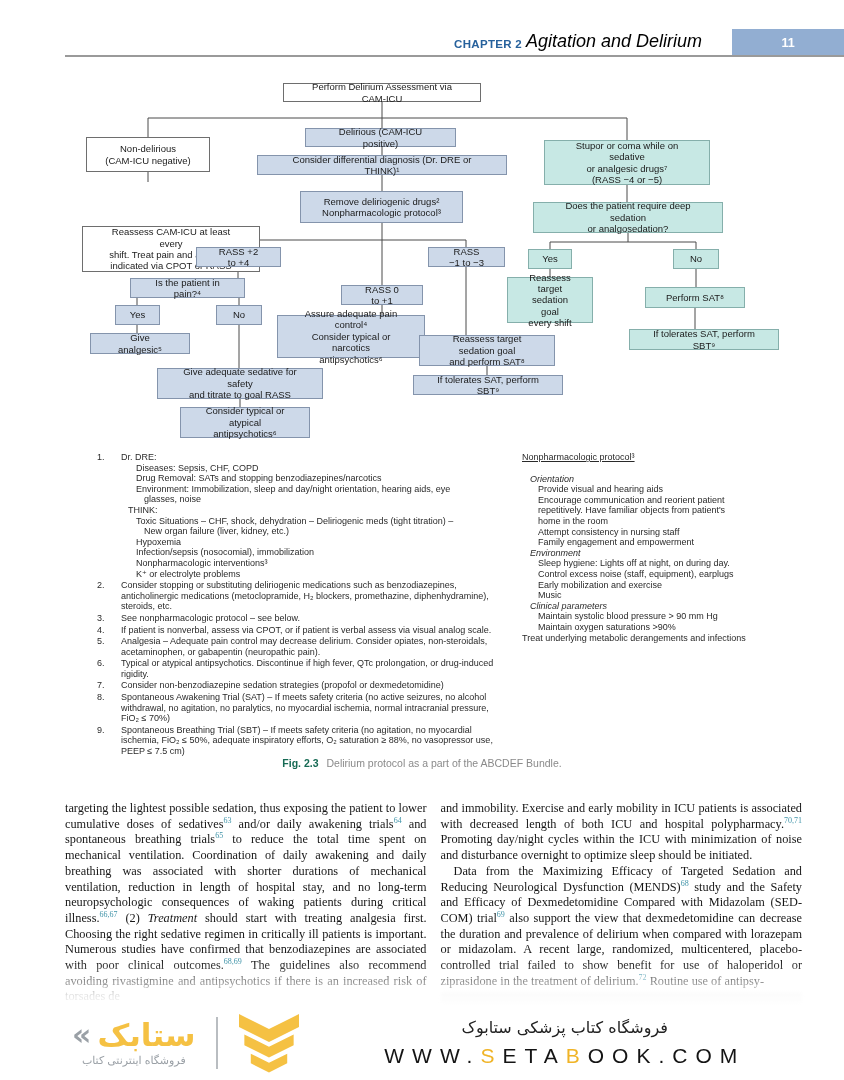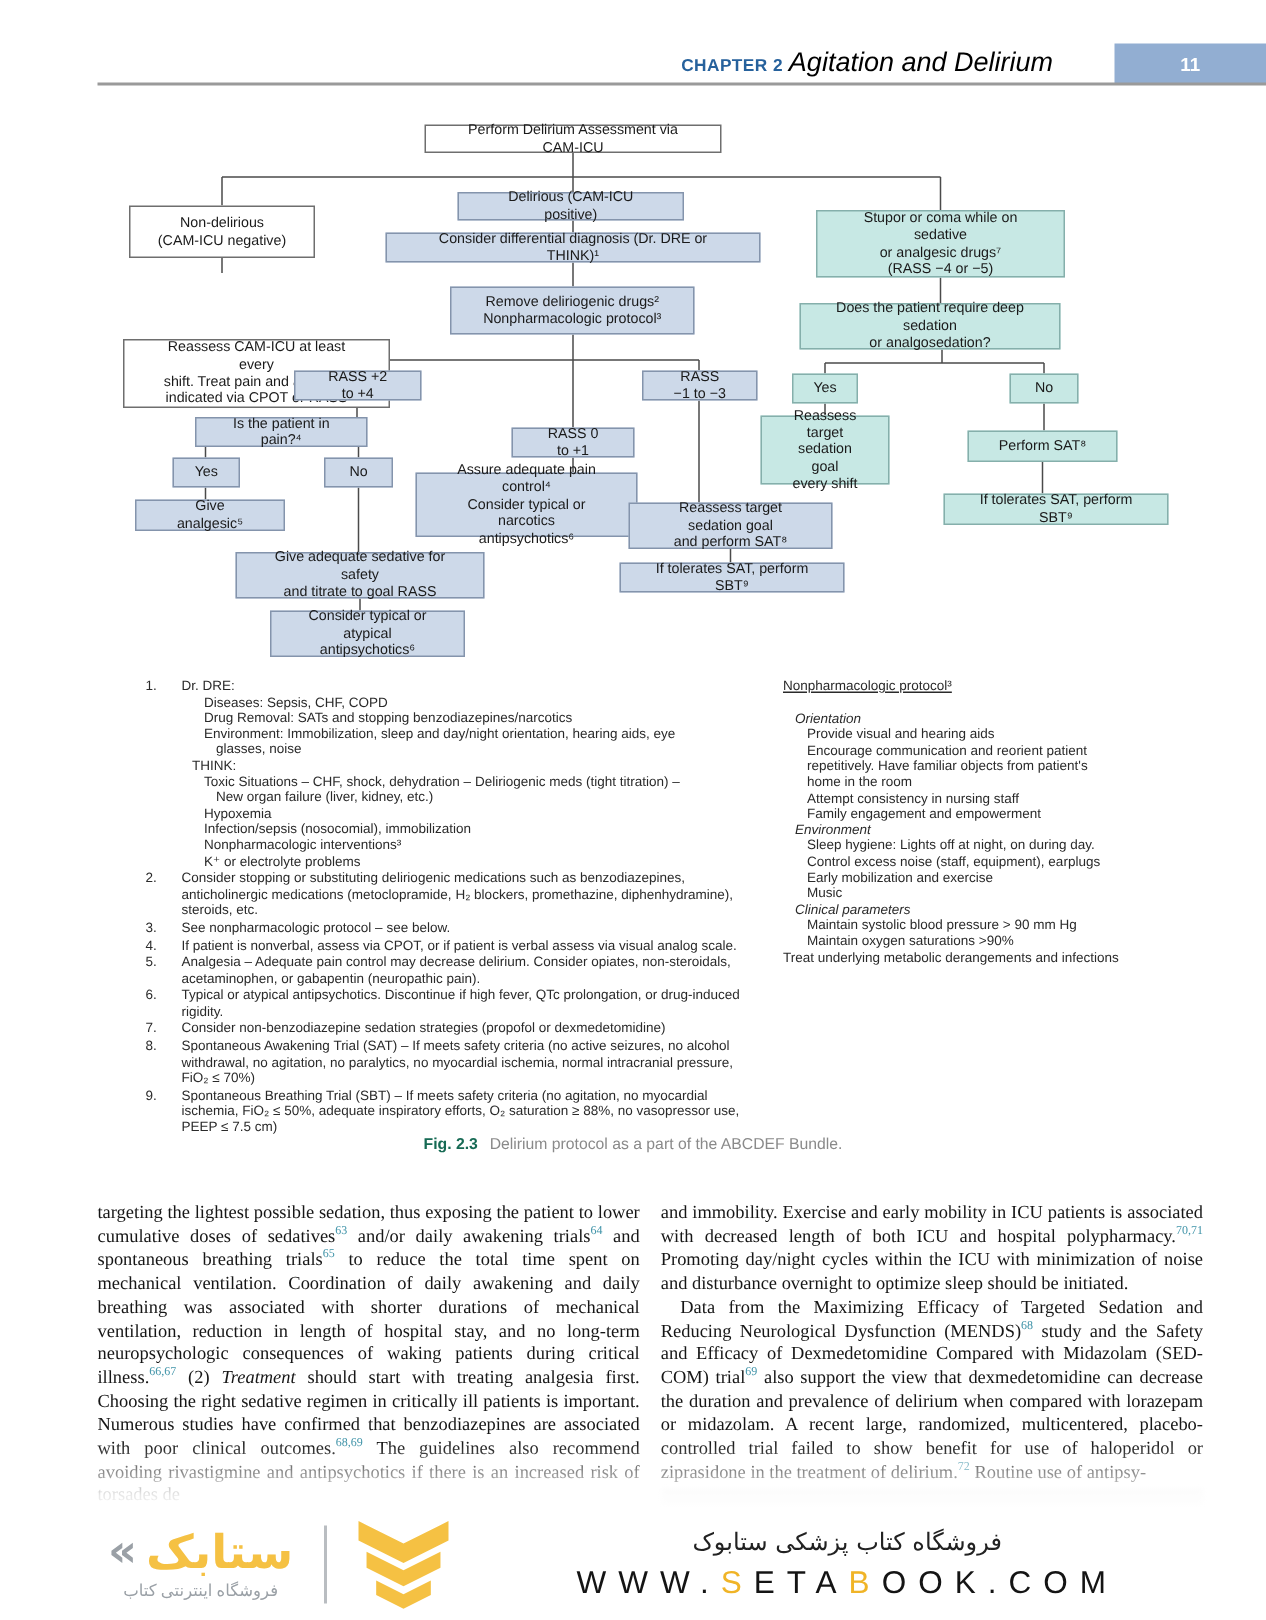--- a/index.html
+++ b/index.html
@@ -5,21 +5,21 @@
   html,body{margin:0;padding:0;background:#e8e8e8;}
   .page{position:relative;width:844px;height:1080px;background:#fff;margin:0 auto;overflow:hidden;
         font-family:"Liberation Sans","DejaVu Sans",sans-serif;color:#1a1a1a;}
 
   
   .header{position:absolute;top:28px;left:65px;right:0;height:29px;}
   .header-rule{position:absolute;bottom:0;left:0;right:0;height:2px;background:#9a9a9a;}
   .ch-label{position:absolute;right:322px;bottom:7px;font-size:11.5px;font-weight:bold;
             letter-spacing:.3px;color:var(--chapter-color);}
   .ch-title{position:absolute;right:142px;bottom:5px;font-size:18px;color:#000000;font-style:italic;}
-  .badge{position:absolute;right:0;bottom:1px;width:101px;height:27px;background:var(--badge-bg);
+  .badge{position:absolute;right:0;bottom:1px;width:112px;height:27px;background:var(--badge-bg);
          color:#fff;font-weight:bold;font-size:12.5px;display:flex;align-items:center;justify-content:center;margin-left:16px;}
 
   
   .figure{position:absolute;top:75px;left:0;width:844px;height:380px;}
   .figure svg{position:absolute;top:0;left:0;}
   .figure svg line{stroke:var(--line-color);stroke-width:1;}
   .fc-box{position:absolute;box-sizing:border-box;display:flex;align-items:center;justify-content:center;
           text-align:center;font-size:9.5px;line-height:1.2;white-space:pre-line;padding:1px 18px;}
   .fc-white{background:#fff;border:1px solid #6e6e6e;}
   .fc-blue{background:var(--blue-fill);border:1px solid var(--blue-border);}
@@ -52,21 +52,21 @@
   .faded-bar{height:10px;background:#b5b5b5;opacity:.28;filter:blur(1.6px);margin-top:4px;border-radius:2px;}
   .fade{position:absolute;top:962px;left:0;right:0;height:58px;pointer-events:none;
         background:linear-gradient(to bottom,rgba(255,255,255,0),rgba(255,255,255,.9) 60%,#fff);}
 
   
   .footer{position:absolute;top:1006px;left:0;right:0;height:74px;background:#fff;display:flex;align-items:center;padding-left:72px;}
   .logo-left{text-align:center;}
   .wordmark-row{display:flex;align-items:center;gap:6px;justify-content:center;}
   .chev{color:var(--logo-gray);font-size:30px;font-weight:bold;line-height:1;font-family:"DejaVu Sans",sans-serif;}
   .wordmark{color:var(--logo-yellow);font-size:31px;font-weight:bold;line-height:1.05;font-family:"DejaVu Sans",sans-serif;}
-  .tagline{color:var(--logo-gray);font-size:11px;margin-top:3px;font-family:Liberation Serif, serif;}
+  .tagline{color:var(--logo-gray);font-size:11px;margin-top:3px;font-family:Liberation Sans, sans-serif;}
   .logo-divider{width:2px;height:52px;background:#b9bdc1;margin:0 16px 0 20px;}
   .emblem{line-height:0;}
   .footer-right{flex:1;text-align:center;padding-right:18px;}
   .store-line{font-size:16px;color:#222;margin-bottom:7px;font-family:"DejaVu Sans",sans-serif;}
   .url{font-size:21px;font-weight:normal;letter-spacing:8px;color:#141414;}
   .url-hi{color:var(--url-highlight);}
 </style>
 </head>
 <body>
 
@@ -117,21 +117,21 @@
       <div class="fc-box fc-white" style="left: 82px; top: 107px; width: 178px; height: 46px; margin-top: 44px;">Reassess CAM-ICU at least every
 shift. Treat pain and anxiety if
 indicated via CPOT or RASS</div>
       <div class="fc-box fc-blue" style="left: 305px; top: 53px; width: 151px; height: 19px;">Delirious (CAM-ICU positive)</div>
       <div class="fc-box fc-blue" style="left: 257px; top: 80px; width: 250px; height: 20px;">Consider differential diagnosis (Dr. DRE or THINK)¹</div>
       <div class="fc-box fc-blue" style="left: 300px; top: 116px; width: 163px; height: 32px;">Remove deliriogenic drugs²
 Nonpharmacologic protocol³</div>
       <div class="fc-box fc-teal" style="left: 544px; top: 65px; width: 166px; height: 45px;">Stupor or coma while on sedative
 or analgesic drugs⁷
 (RASS −4 or −5)</div>
-      <div class="fc-box fc-teal" style="left: 533px; top: 127px; width: 174px; height: 31px;">Does the patient require deep sedation
+      <div class="fc-box fc-teal" style="left: 533px; top: 127px; width: 190px; height: 31px;">Does the patient require deep sedation
 or analgosedation?</div>
       <div class="fc-box fc-blue" style="left: 196px; top: 172px; width: 85px; height: 20px;">RASS +2 to +4</div>
       <div class="fc-box fc-blue" style="left: 428px; top: 172px; width: 77px; height: 20px;">RASS −1 to −3</div>
       <div class="fc-box fc-blue" style="left: 130px; top: 203px; width: 115px; height: 20px;">Is the patient in pain?⁴</div>
       <div class="fc-box fc-blue" style="left: 115px; top: 230px; width: 45px; height: 20px;">Yes</div>
       <div class="fc-box fc-blue" style="left: 216px; top: 230px; width: 46px; height: 20px;">No</div>
       <div class="fc-box fc-blue" style="left: 90px; top: 258px; width: 100px; height: 21px;">Give analgesic⁵</div>
       <div class="fc-box fc-blue" style="left: 341px; top: 210px; width: 82px; height: 20px;">RASS 0 to +1</div>
       <div class="fc-box fc-blue" style="left: 277px; top: 240px; width: 148px; height: 43px;">Assure adequate pain control⁴
 Consider typical or narcotics

